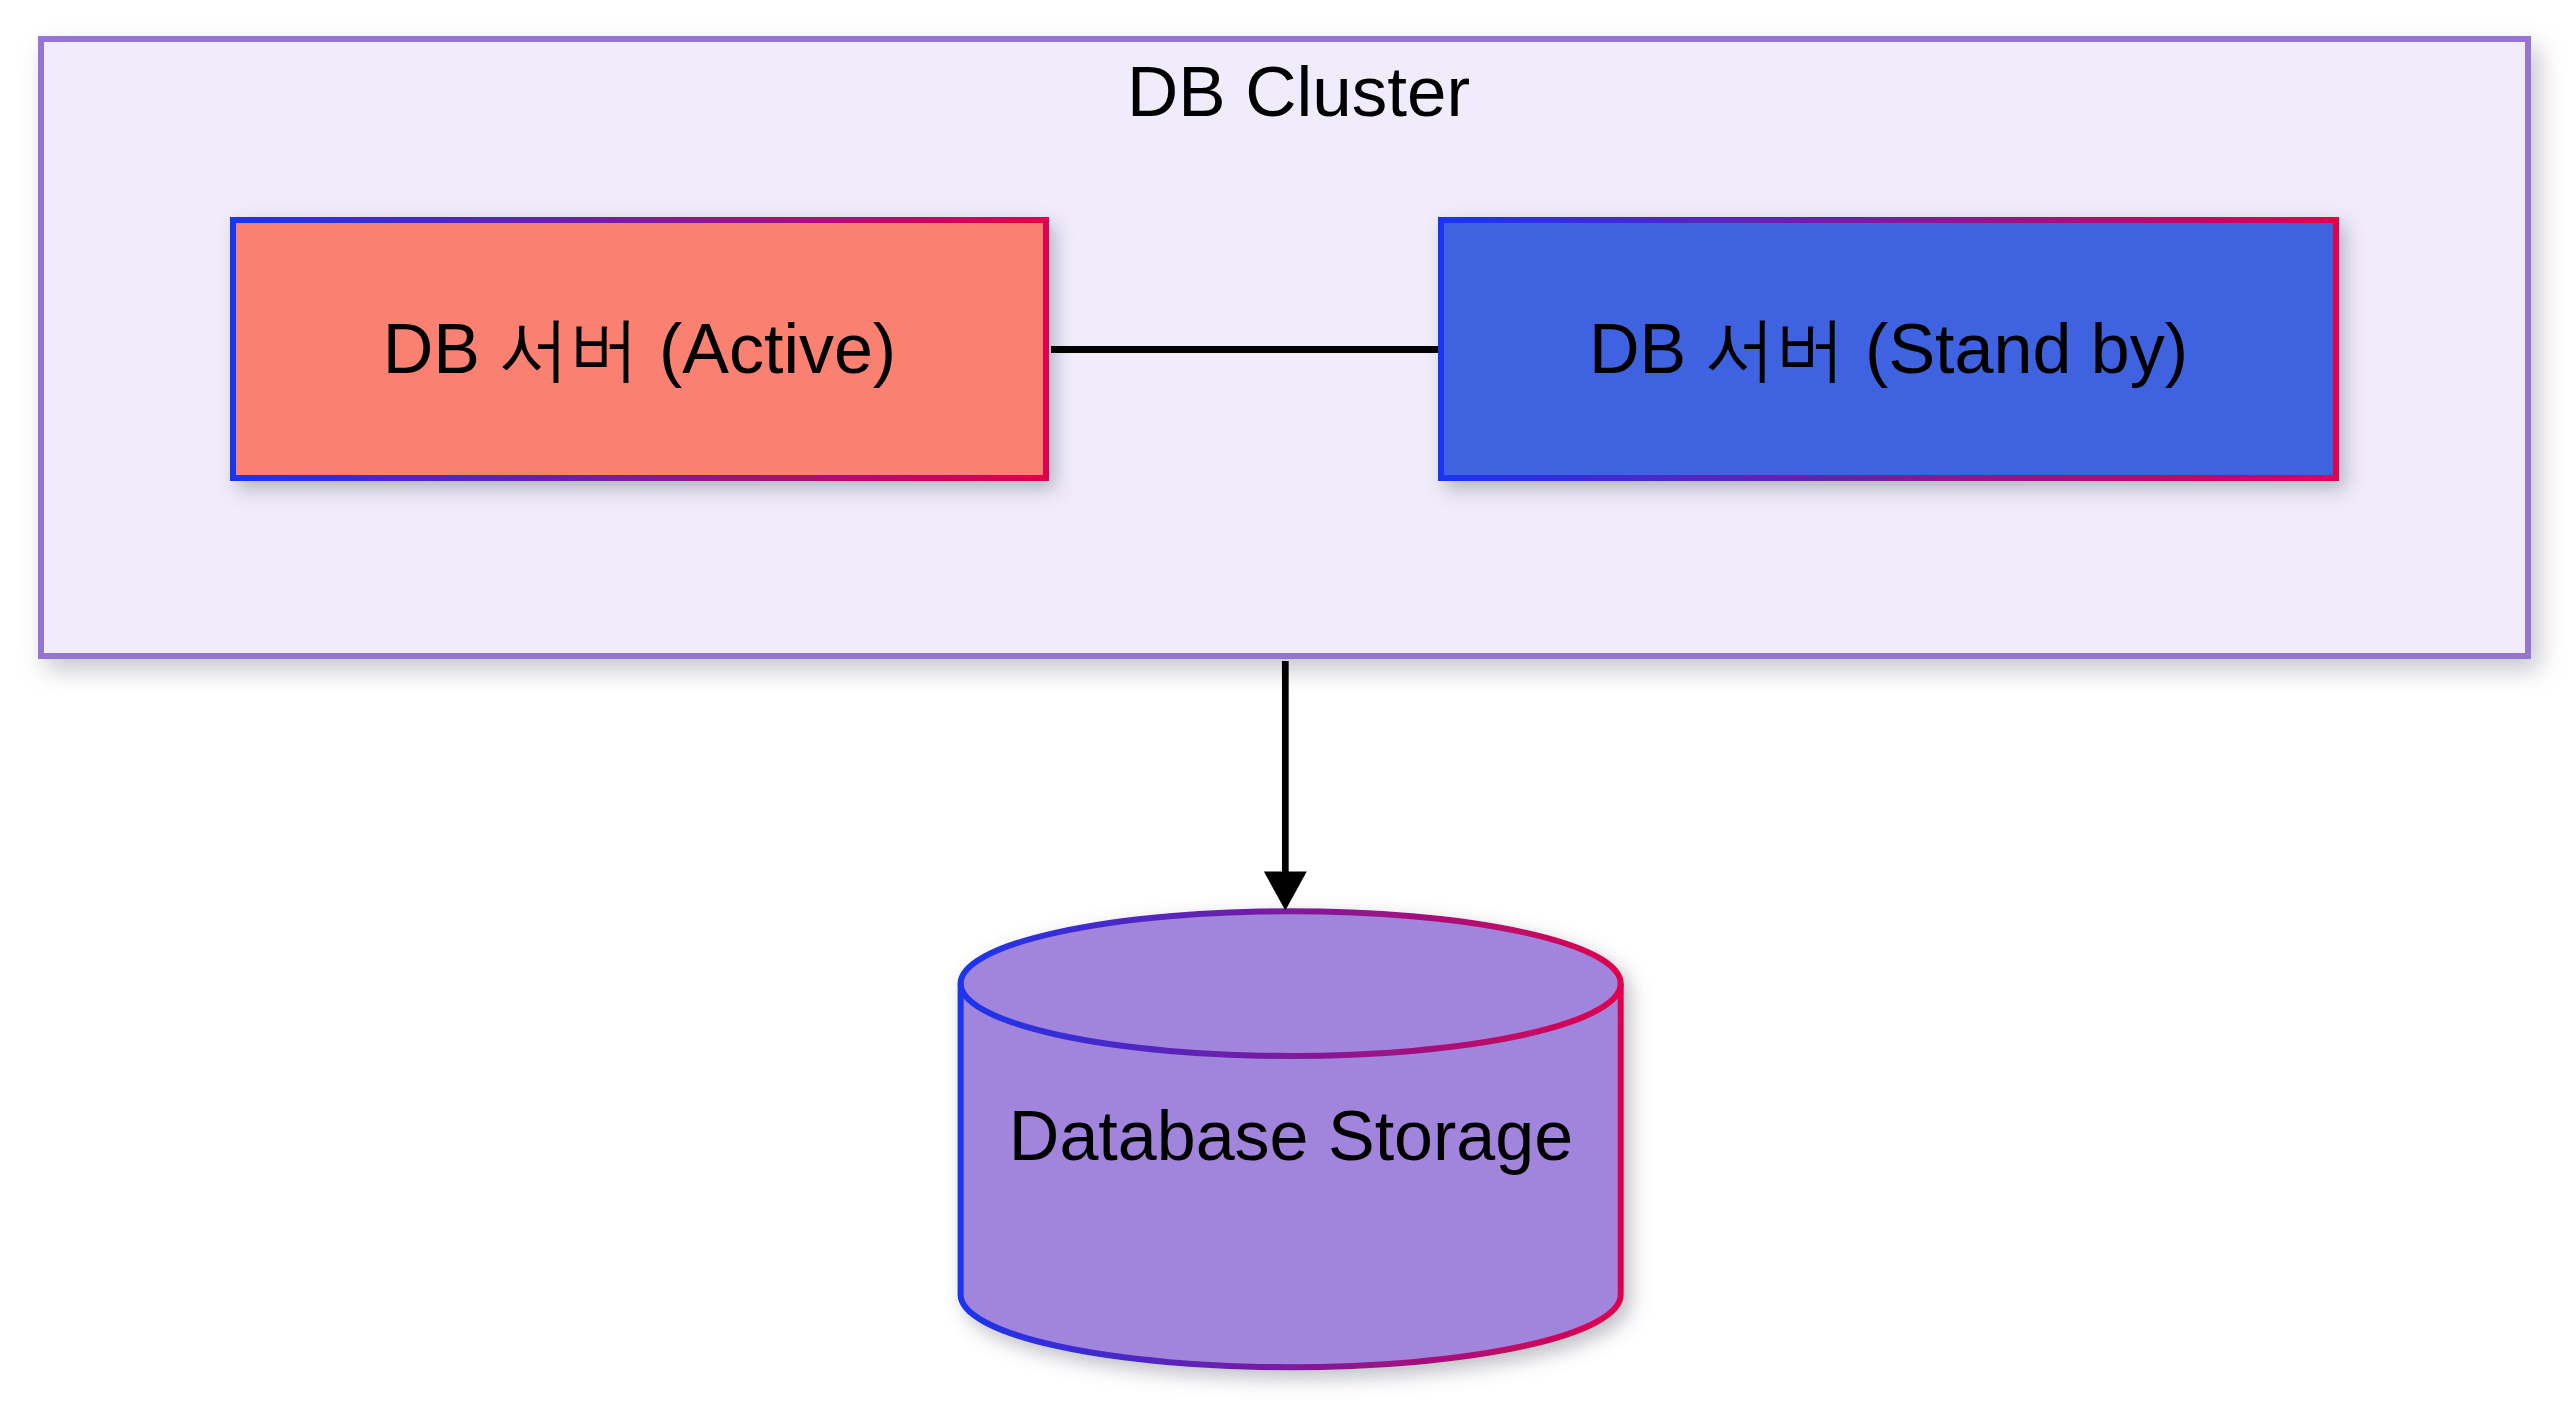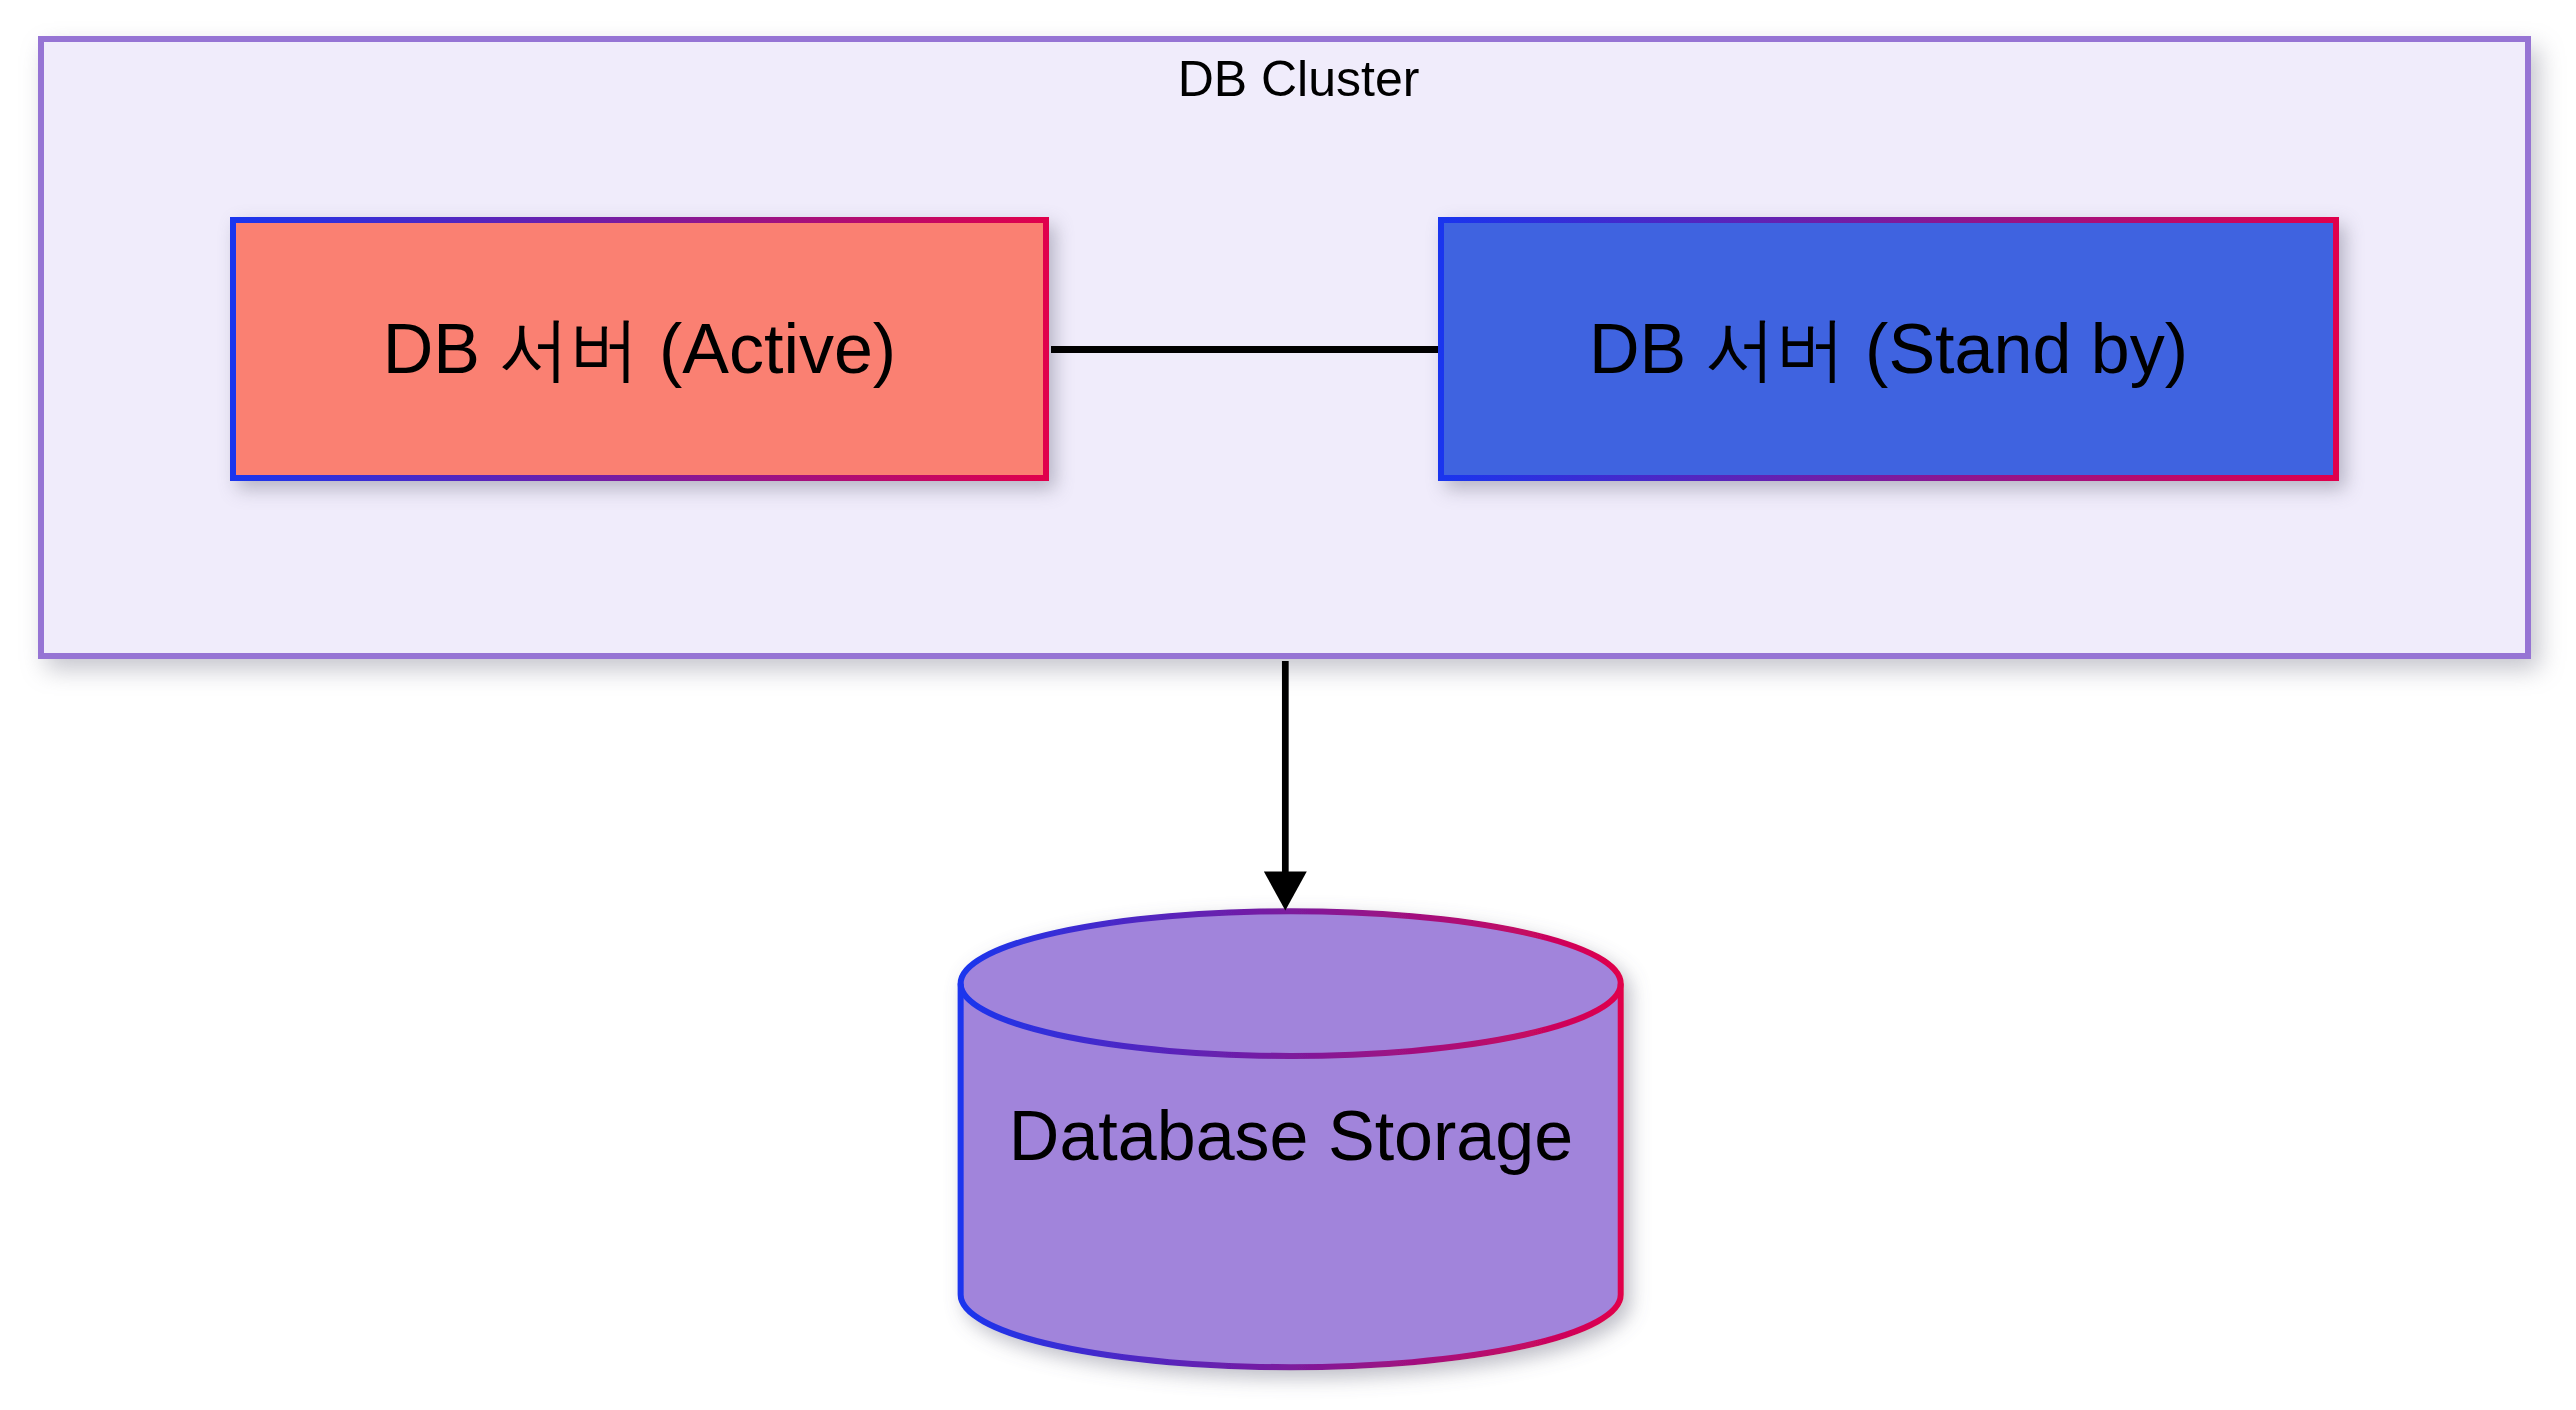--- a/index.html
+++ b/index.html
@@ -25,21 +25,21 @@
     border: 6.7px solid var(--cluster-border, #9674D4);
     background: var(--cluster-fill, #F0ECFB);
     box-shadow: 8px 10.7px 23px rgba(110, 110, 130, 0.40);
   }
   .cluster-title {
     position: absolute;
     left: 0;
     right: 0;
     top: 9.4px;
     text-align: center;
-    font-size: 50px;
+    font-size: 71px;
     line-height: 1.15;
     white-space: nowrap;
     margin-left: 28px;
   }
   
   .node {
     position: absolute;
     display: flex;
     align-items: center;
     justify-content: center;

